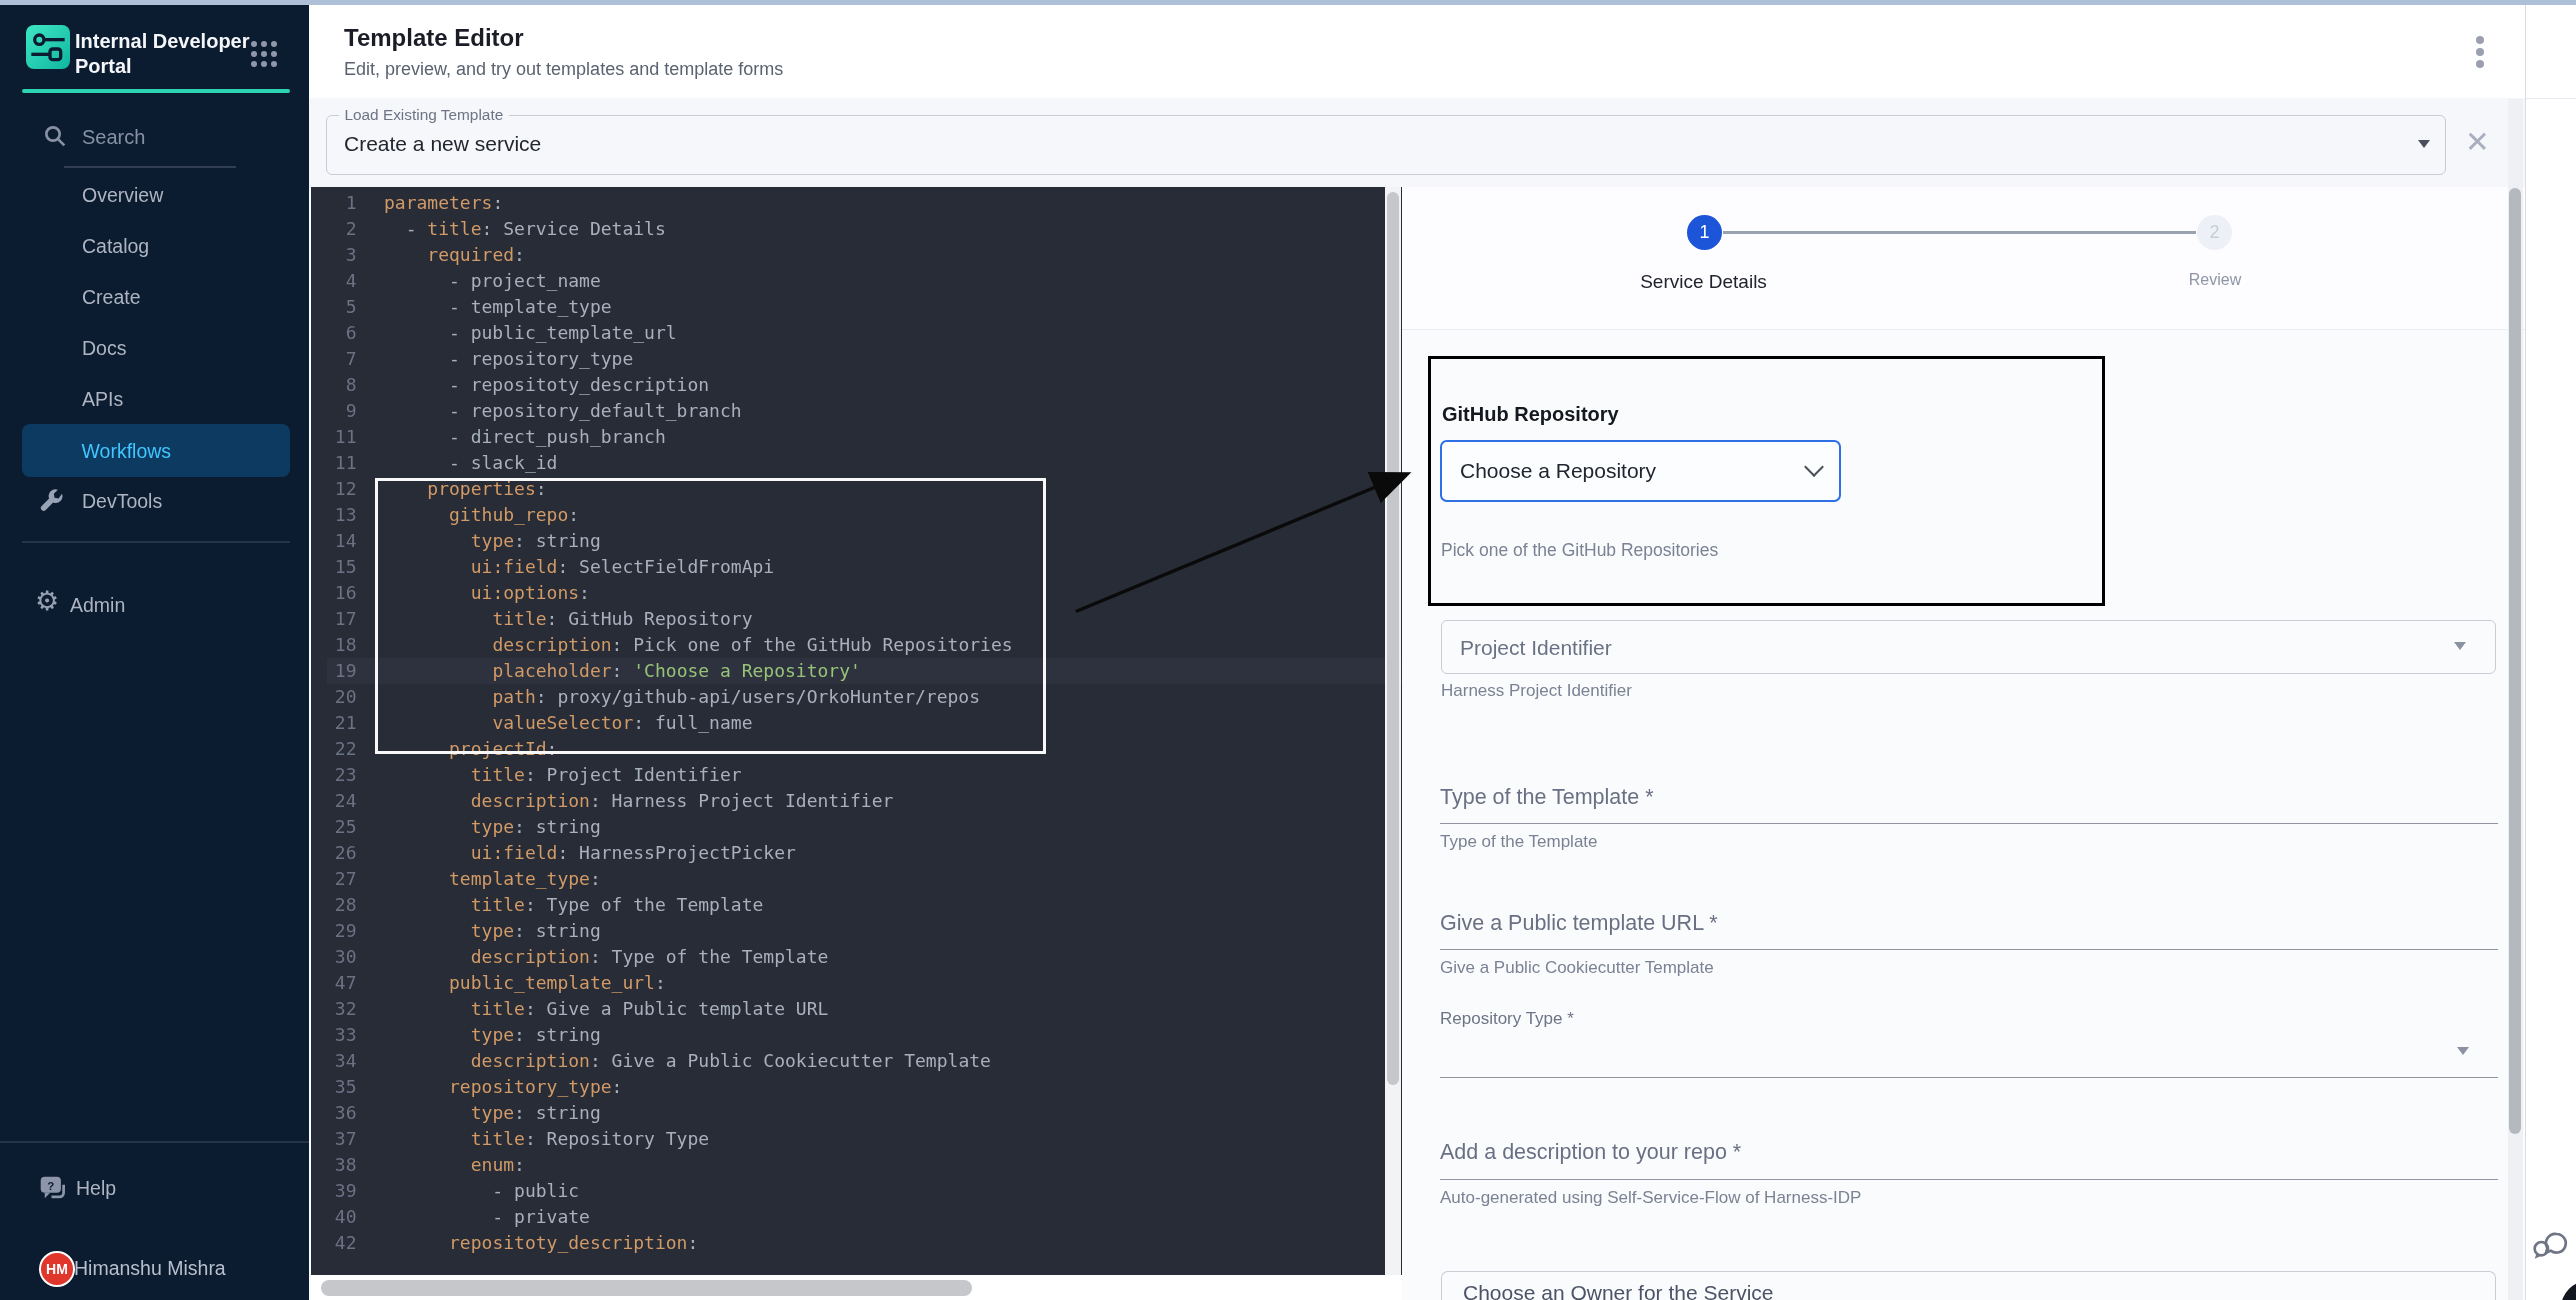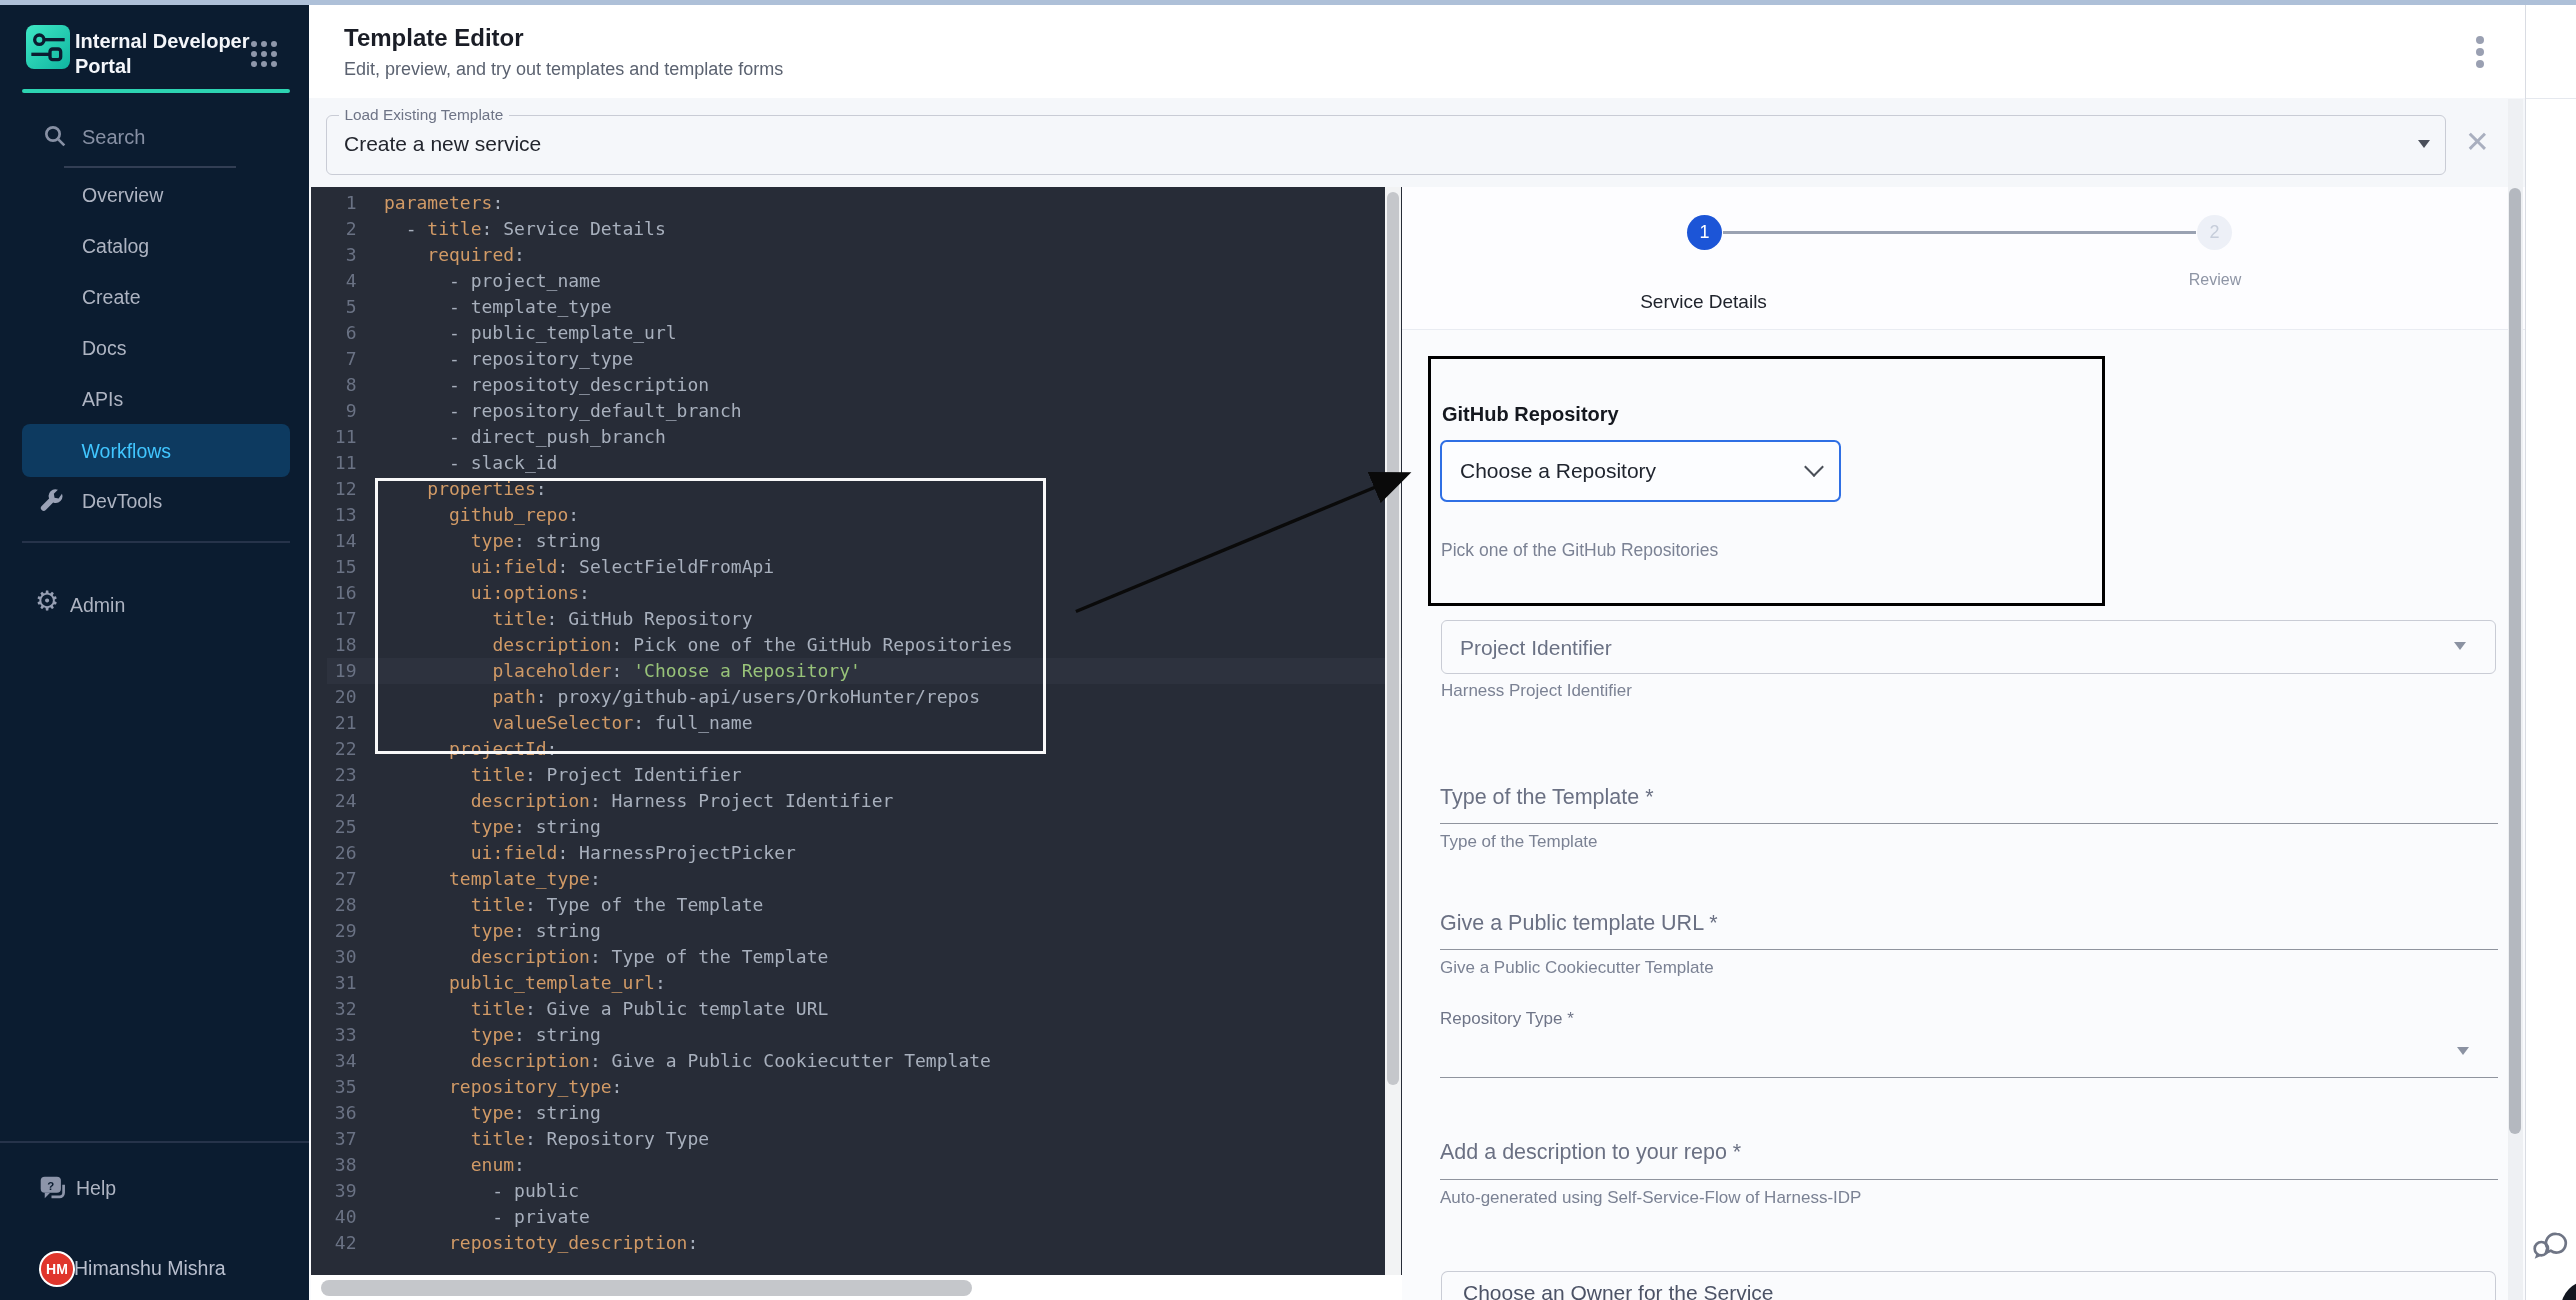--- a/index.html
+++ b/index.html
@@ -50,21 +50,21 @@
   .ed-htrack{left:311px;top:1275px;width:1091px;height:25.5px;background:#ffffff;}
   .ed-hthumb{left:321px;top:1280px;width:651px;height:16px;background:#c5c7cb;border-radius:8px;}
   
   .white-rect{left:375px;top:478px;width:665px;height:270px;border:3.4px solid #f8f8f8;}
   .black-rect{left:1428px;top:356px;width:671px;height:244px;border:3.4px solid #000000;}
   
   .step-circle{width:35px;height:35px;border-radius:50%;display:flex;align-items:center;justify-content:center;font-size:18px;}
   .step-1{left:1687px;top:215px;background:#1c55d7;color:#ffffff;}
   .step-2{left:2197px;top:215px;background:#edf0f7;color:#c6cdda;}
   .step-line{left:1723px;top:231px;width:473px;height:2.7px;background:#9aa2b2;}
-  .step-label-1{left:1603px;top:271px;width:201px;text-align:center;font-size:19px;font-weight:500;color:#20242d;margin-top:20px;}
+  .step-label-1{left:1603px;top:271px;width:201px;text-align:center;font-size:19px;font-weight:500;color:#20242d;}
   .step-label-2{left:2148px;top:271px;width:134px;text-align:center;font-size:16px;color:#8e95a5;}
   
   .gh-label{left:1442px;top:403px;font-size:20px;font-weight:700;color:#15181f;}
   .gh-select{left:1440px;top:440px;width:397px;height:58px;border:2px solid #2f6fe4;border-radius:6.7px;background:#fcfdff;}
   .gh-select-value{left:1460px;top:440px;height:62px;line-height:62px;font-size:21px;color:#20252f;}
   .chevron{width:12px;height:12px;border-right:2.7px solid #4a4f58;border-bottom:2.7px solid #4a4f58;transform:rotate(45deg);}
   .gh-helper{left:1441px;top:540px;font-size:17.5px;color:#7b8294;}
   .outlined-select{border:1.3px solid #c9ccd5;border-radius:6px;}
   .proj-select{left:1441px;top:620px;width:1053px;height:52px;}
   .proj-value{left:1460px;top:620px;height:55px;line-height:55px;font-size:21px;color:#6a7184;}
@@ -215,21 +215,21 @@
         <div class="line"><span class="num">21</span><span class="tk-v">          </span><span class="tk-k">valueSelector</span><span class="tk-v">: full_name</span></div>
         <div class="line"><span class="num">22</span><span class="tk-v">      </span><span class="tk-k">projectId</span><span class="tk-v">:</span></div>
         <div class="line"><span class="num">23</span><span class="tk-v">        </span><span class="tk-k">title</span><span class="tk-v">: Project Identifier</span></div>
         <div class="line"><span class="num">24</span><span class="tk-v">        </span><span class="tk-k">description</span><span class="tk-v">: Harness Project Identifier</span></div>
         <div class="line"><span class="num">25</span><span class="tk-v">        </span><span class="tk-k">type</span><span class="tk-v">: string</span></div>
         <div class="line"><span class="num">26</span><span class="tk-v">        </span><span class="tk-k">ui:field</span><span class="tk-v">: HarnessProjectPicker</span></div>
         <div class="line"><span class="num">27</span><span class="tk-v">      </span><span class="tk-k">template_type</span><span class="tk-v">:</span></div>
         <div class="line"><span class="num">28</span><span class="tk-v">        </span><span class="tk-k">title</span><span class="tk-v">: Type of the Template</span></div>
         <div class="line"><span class="num">29</span><span class="tk-v">        </span><span class="tk-k">type</span><span class="tk-v">: string</span></div>
         <div class="line"><span class="num">30</span><span class="tk-v">        </span><span class="tk-k">description</span><span class="tk-v">: Type of the Template</span></div>
-        <div class="line"><span class="num">31</span><span class="tk-v">      </span><span class="tk-k">public_template_url</span><span class="tk-v">:</span></div>
+        <div class="line"><span class="num">47</span><span class="tk-v">      </span><span class="tk-k">public_template_url</span><span class="tk-v">:</span></div>
         <div class="line"><span class="num">32</span><span class="tk-v">        </span><span class="tk-k">title</span><span class="tk-v">: Give a Public template URL</span></div>
         <div class="line"><span class="num">33</span><span class="tk-v">        </span><span class="tk-k">type</span><span class="tk-v">: string</span></div>
         <div class="line"><span class="num">34</span><span class="tk-v">        </span><span class="tk-k">description</span><span class="tk-v">: Give a Public Cookiecutter Template</span></div>
         <div class="line"><span class="num">35</span><span class="tk-v">      </span><span class="tk-k">repository_type</span><span class="tk-v">:</span></div>
         <div class="line"><span class="num">36</span><span class="tk-v">        </span><span class="tk-k">type</span><span class="tk-v">: string</span></div>
         <div class="line"><span class="num">37</span><span class="tk-v">        </span><span class="tk-k">title</span><span class="tk-v">: Repository Type</span></div>
         <div class="line"><span class="num">38</span><span class="tk-v">        </span><span class="tk-k">enum</span><span class="tk-v">:</span></div>
         <div class="line"><span class="num">39</span><span class="tk-v">          - public</span></div>
         <div class="line"><span class="num">40</span><span class="tk-v">          - private</span></div>
         <div class="line"><span class="num">42</span><span class="tk-v">      </span><span class="tk-k">repositoty_description</span><span class="tk-v">:</span></div>

